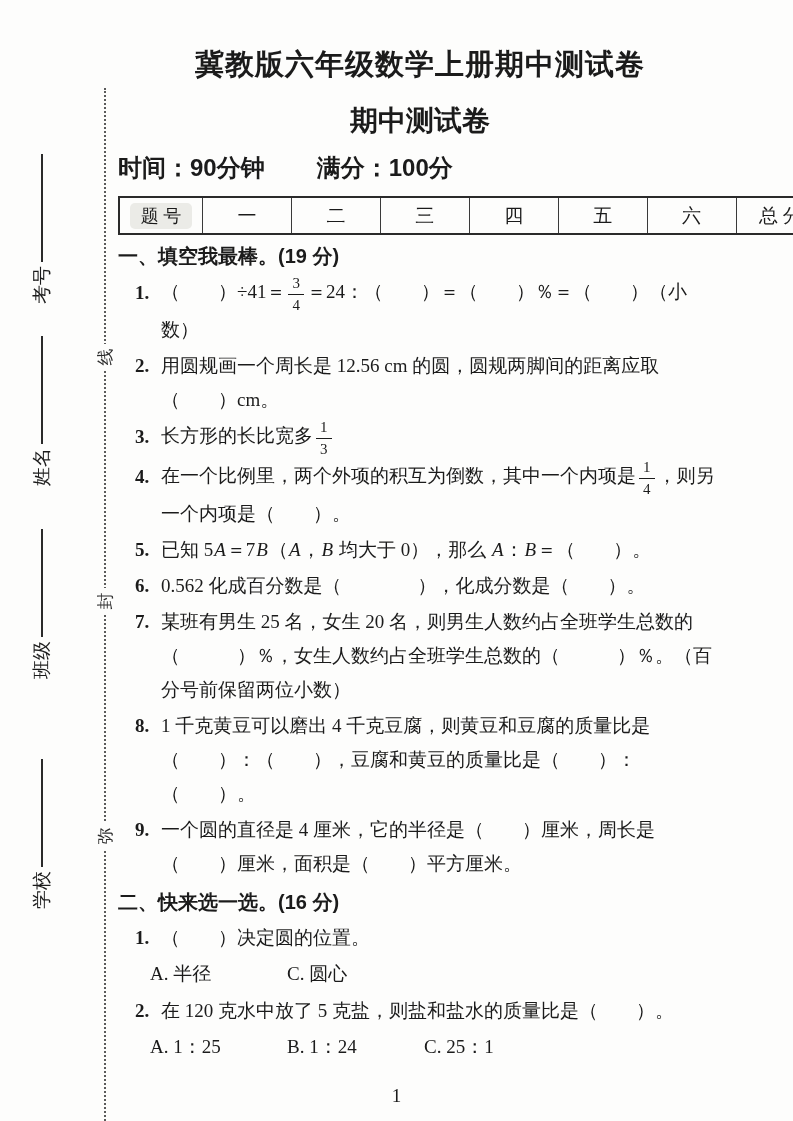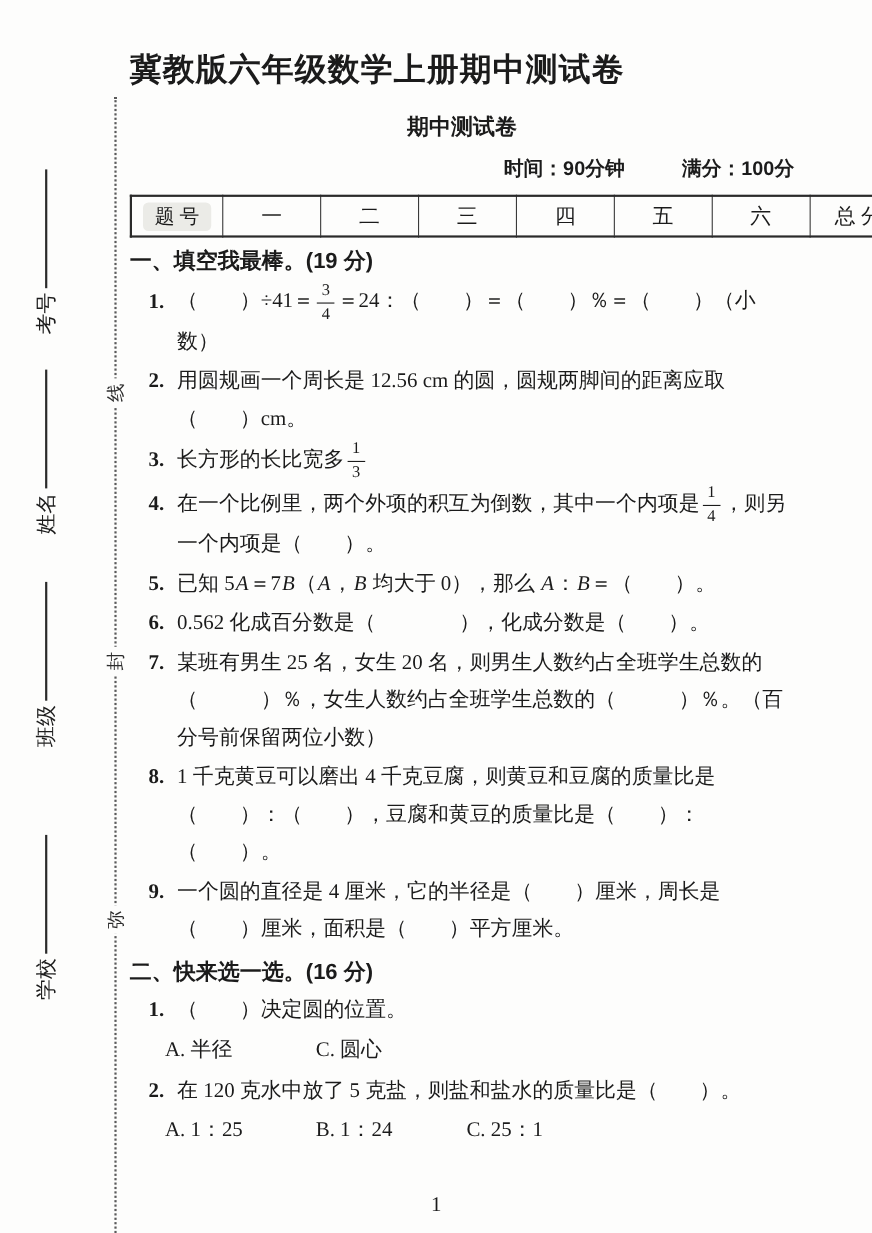--- a/index.html
+++ b/index.html
@@ -15,25 +15,25 @@
     display:flex;align-items:center;justify-content:center;
     background:#fdfdfc;transform:rotate(-90deg);
     font-size:17px;color:#2c2c2c;z-index:2;}
   .side-field{position:absolute;left:-33px;width:150px;height:24px;
     display:flex;align-items:center;transform:rotate(-90deg);
     font-size:19px;color:#1b1b1b;white-space:nowrap;}
   .side-field .sf-line{flex:1;height:2px;background:#2a2a2a;margin-left:4px;}
   
   .main{position:absolute;left:118px;top:0;width:604px;}
   .title{font-family:"Liberation Sans","DejaVu Sans",sans-serif;font-weight:700;
-    font-size:29px;line-height:1.25;text-align:left;margin:46px 0 0;letter-spacing:1px;}
+    font-size:29px;line-height:1.25;text-align:center;margin:46px 0 0;letter-spacing:1px;}
   .subtitle{font-family:"Liberation Sans","DejaVu Sans",sans-serif;font-weight:700;
-    font-size:20px;text-align:center;margin-top:20px;}
-  .meta{display:flex;justify-content:flex-end;gap:52px;margin-top:12px;
-    font-family:"Liberation Sans","DejaVu Sans",sans-serif;font-weight:700;font-size:18px;}
+    font-size:28px;text-align:center;margin-top:20px;}
+  .meta{display:flex;justify-content:flex-start;gap:52px;margin-top:12px;
+    font-family:"Liberation Sans","DejaVu Sans",sans-serif;font-weight:700;font-size:24px;}
   
   table.score{border-collapse:collapse;table-layout:fixed;width:708px;
     margin-top:12px;border:2px solid #2a2a2a;}
   table.score td{border:1.5px solid #3a3a3a;height:35px;text-align:center;
     font-size:19px;padding:0;}
   table.score td.label-cell{width:82px;}
   .chip{display:inline-block;background:#ebebe7;border-radius:5px;
     padding:1px 11px;font-size:18px;}
   
   .sections{margin-top:8px;}

